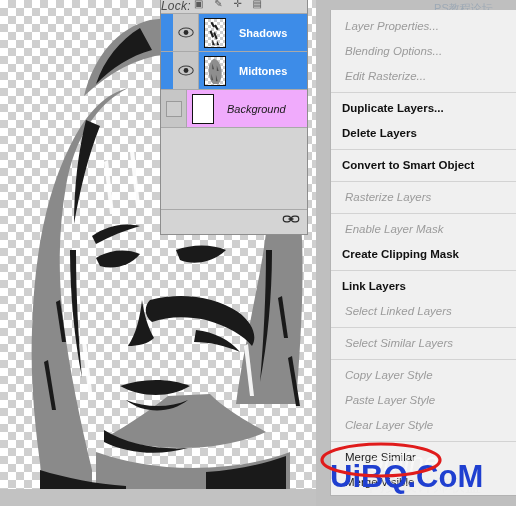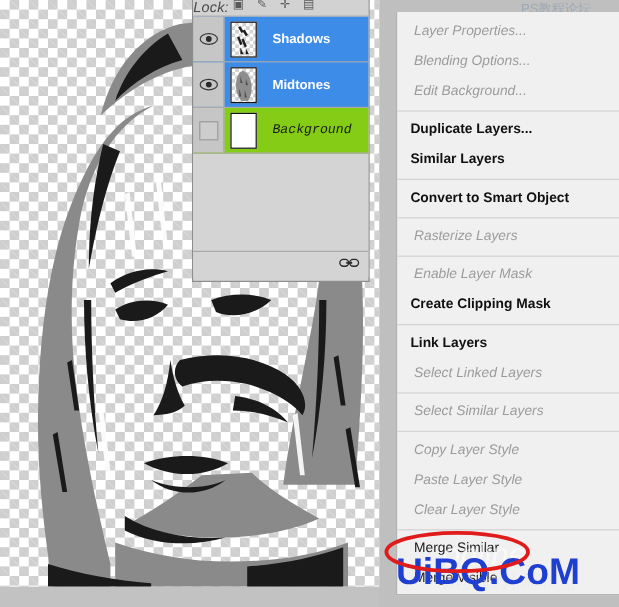--- a/index.html
+++ b/index.html
@@ -102,22 +102,22 @@
     background: #d4d4d4;
   }
   .layer-row {
     position: relative;
     height: 38px;
     display: flex;
     align-items: center;
     border-bottom: 1px solid #a9a9a9;
     box-sizing: border-box;
   }
-  .layer-row.selected { background: #3d8ce8; }
-  .layer-row.unselected { background: #84cc16; font-family: Liberation Mono, monospace; }
+  .layer-row.selected { background: #3d8ce8; padding-left: 12px; }
+  .layer-row.unselected { background: #f0abfc; }
 
   .vis-cell {
     width: 26px;
     height: 100%;
     background: #c6c6c6;
     border-right: 1px solid #a9a9a9;
     display: flex;
     align-items: center;
     justify-content: center;
     box-sizing: border-box;
@@ -436,24 +436,24 @@
 
   <div class="wm" id="wm-top-blue">思缘设计论坛 www.missyuan.com</div>
   <div class="wm" id="wm-top-right">
     <div>PS教程论坛</div>
     <div>BBS.16XX8.COM</div>
   </div>
 
   <div id="context-menu">
     <div class="menu-item disabled">Layer Properties...</div>
     <div class="menu-item disabled">Blending Options...</div>
-    <div class="menu-item disabled">Edit Background...</div>
+    <div class="menu-item disabled">Edit Rasterize...</div>
     <div class="menu-sep"></div>
     <div class="menu-item bold">Duplicate Layers...</div>
-    <div class="menu-item bold">Similar Layers</div>
+    <div class="menu-item bold">Delete Layers</div>
     <div class="menu-sep"></div>
     <div class="menu-item bold">Convert to Smart Object</div>
     <div class="menu-sep"></div>
     <div class="menu-item disabled">Rasterize Layers</div>
     <div class="menu-sep"></div>
     <div class="menu-item disabled">Enable Layer Mask</div>
     <div class="menu-item bold">Create Clipping Mask</div>
     <div class="menu-sep"></div>
     <div class="menu-item bold">Link Layers</div>
     <div class="menu-item disabled">Select Linked Layers</div>

